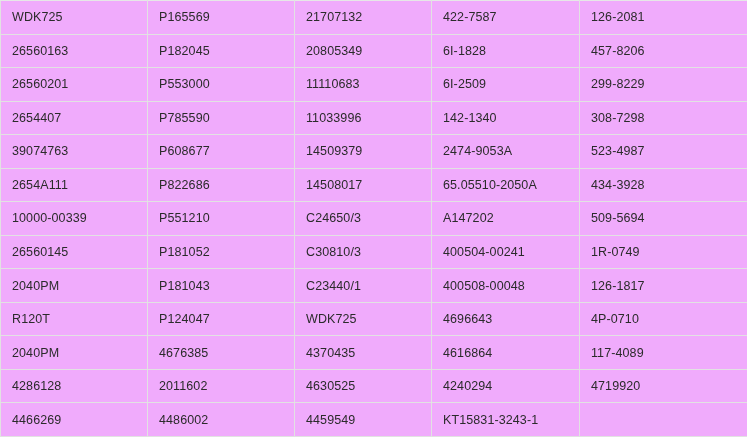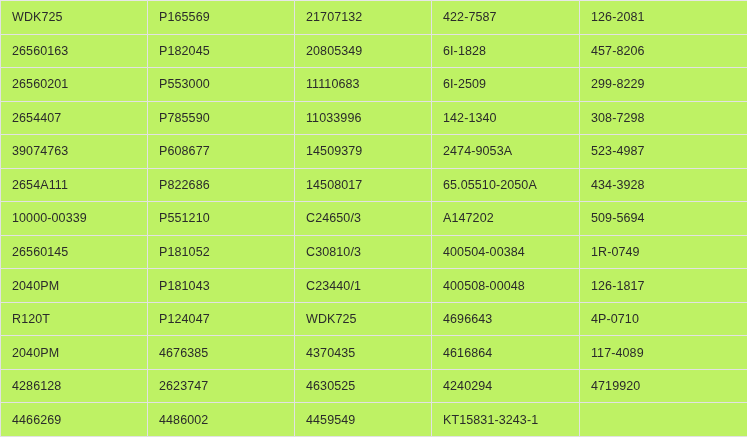--- a/index.html
+++ b/index.html
@@ -10,21 +10,21 @@
   body {
     font-family: "Liberation Sans", sans-serif;
     width: 747px;
     height: 437px;
     overflow: hidden;
   }
   .sheet {
     width: 747px;
     height: 437px;
     box-sizing: border-box;
-    background: #bef264;
+    background: #f0abfc;
     position: relative;
   }
   table.parts {
     border-collapse: collapse;
     table-layout: fixed;
     width: 747px;
     height: 437px;
   }
   table.parts col.c0 { width: 147px; }
   table.parts col.c1 { width: 147px; }
@@ -109,21 +109,21 @@
           <td>10000-00339</td>
           <td>P551210</td>
           <td>C24650/3</td>
           <td>A147202</td>
           <td>509-5694</td>
         </tr>
         <tr>
           <td>26560145</td>
           <td>P181052</td>
           <td>C30810/3</td>
-          <td>400504-00384</td>
+          <td>400504-00241</td>
           <td>1R-0749</td>
         </tr>
         <tr>
           <td>2040PM</td>
           <td>P181043</td>
           <td>C23440/1</td>
           <td>400508-00048</td>
           <td>126-1817</td>
         </tr>
         <tr>
@@ -135,21 +135,21 @@
         </tr>
         <tr>
           <td>2040PM</td>
           <td>4676385</td>
           <td>4370435</td>
           <td>4616864</td>
           <td>117-4089</td>
         </tr>
         <tr>
           <td>4286128</td>
-          <td>2623747</td>
+          <td>2011602</td>
           <td>4630525</td>
           <td>4240294</td>
           <td>4719920</td>
         </tr>
         <tr>
           <td>4466269</td>
           <td>4486002</td>
           <td>4459549</td>
           <td>KT15831-3243-1</td>
           <td class="empty"></td>

